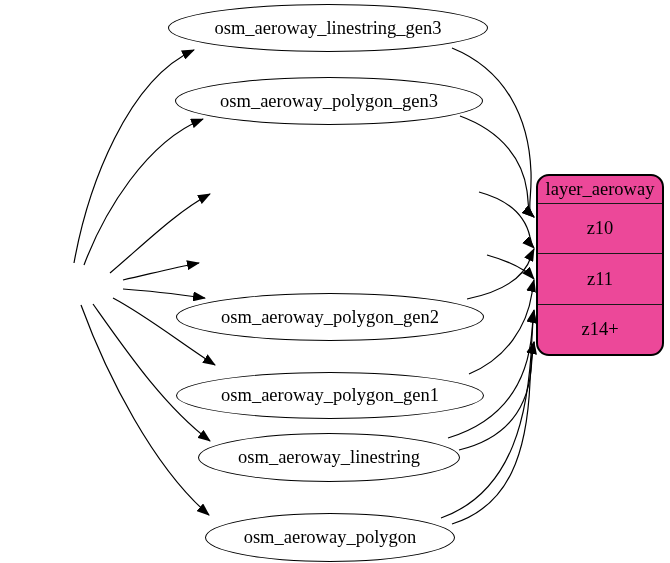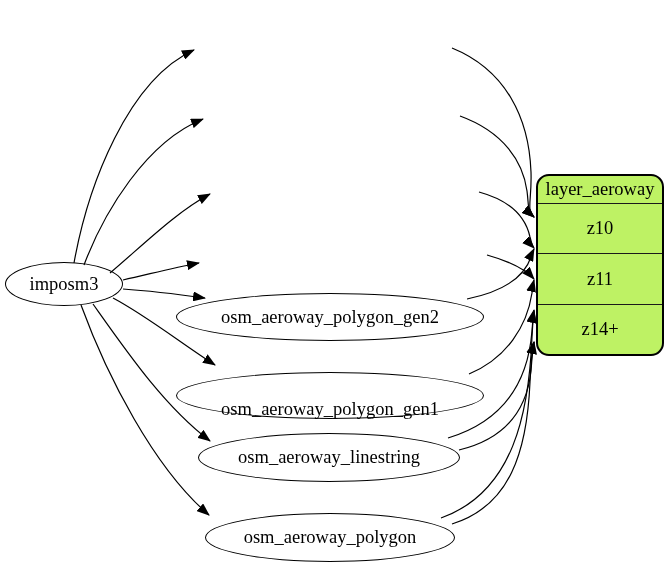--- a/index.html
+++ b/index.html
@@ -89,37 +89,40 @@
     <path class="edge" d="M 479 192 C 512 201, 526 219, 530 237 C 532 244, 532 246, 534 248" marker-end="url(#arrow)"></path>
     <path class="edge" d="M 467 299 C 506 291, 525 275, 531 257 C 533 252, 533 251, 534 249" marker-end="url(#arrow)"></path>
     <path class="edge" d="M 487 255 C 512 262, 526 270, 534 279" marker-end="url(#arrow)"></path>
     <path class="edge" d="M 469 374 C 507 358, 527 326, 532 293 C 533 286, 533 284, 534 280" marker-end="url(#arrow)"></path>
     <path class="edge" d="M 448 438 C 504 421, 528 382, 532 331 C 533 319, 533 315, 534 310" marker-end="url(#arrow)"></path>
     <path class="edge" d="M 441 518 C 514 492, 529 412, 532 337 C 533 321, 533 316, 534 311" marker-end="url(#arrow)"></path>
     <path class="edge" d="M 459 450 C 509 438, 527 407, 531 371 C 532 357, 533 348, 534 342" marker-end="url(#arrow)"></path>
     <path class="edge" d="M 452 524 C 510 506, 527 452, 530 382 C 531 360, 532 350, 534 342" marker-end="url(#arrow)"></path>
   </svg>
 
-  <div class="ellipse-node" style="left:5px; top:262px; width:118px; height:44px;">
-    <span>imposm3</span>
+
+  <div class="ellipse-node" style="left:168px; top:4px; width:320px; height:48px;">
+    <span>osm_aeroway_linestring_gen3</span>
   </div>
-
+  <div class="ellipse-node" style="left:175px; top:77px; width:308px; height:48px;">
+    <span>osm_aeroway_polygon_gen3</span>
+  </div>
   <div class="ellipse-node" style="left:176px; top:293px; width:308px; height:48px;">
     <span>osm_aeroway_polygon_gen2</span>
   </div>
-  <div class="ellipse-node" style="left:176px; top:372px; width:308px; height:47px;align-items:flex-end;">
+  <div class="ellipse-node" style="left:176px; top:372px; width:308px; height:47px;">
     <span>osm_aeroway_polygon_gen1</span>
   </div>
   <div class="ellipse-node" style="left:198px; top:433px; width:262px; height:49px;">
     <span>osm_aeroway_linestring</span>
   </div>
   <div class="ellipse-node" style="left:205px; top:513px; width:250px; height:49px;">
     <span>osm_aeroway_polygon</span>
   </div>
 
-  <div class="record-node" style="background-color: #bef264;">
+  <div class="record-node" style="background-color: #ec4899;">
     <div class="record-row header">layer_aeroway</div>
     <div class="record-row">z10</div>
     <div class="record-row">z11</div>
     <div class="record-row">z14+</div>
   </div>
 
 </div>
 
 </body></html>

